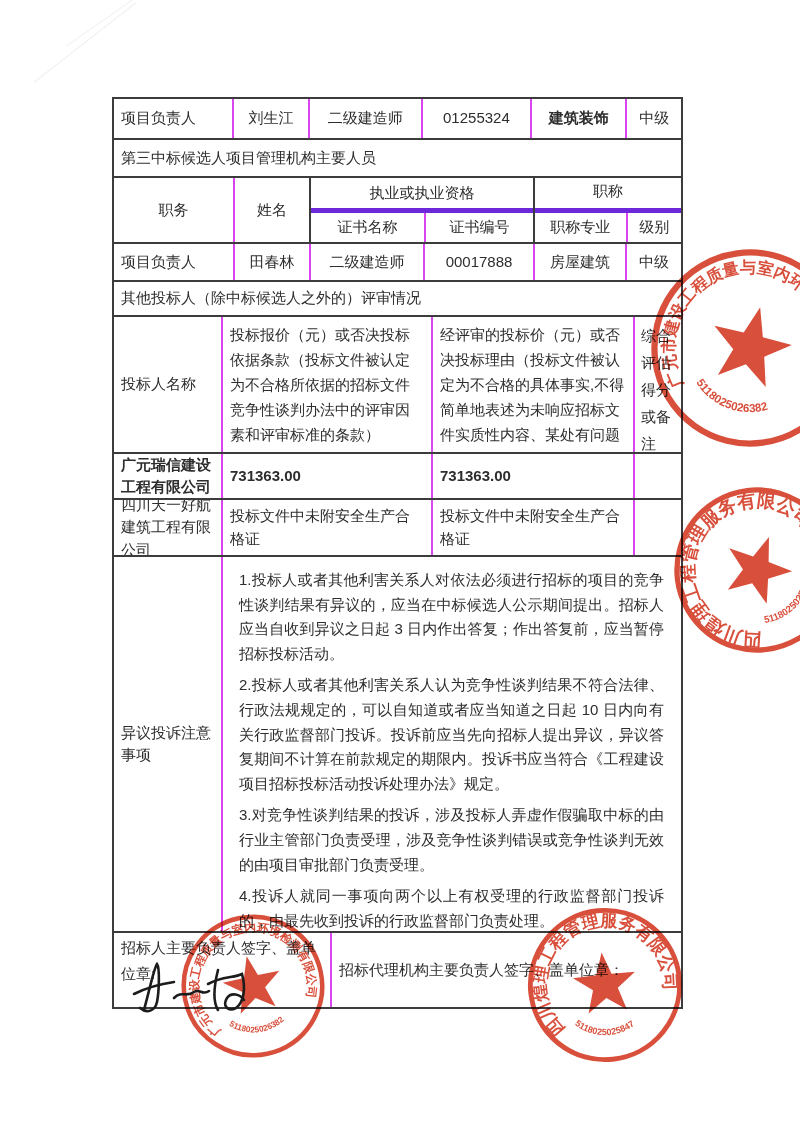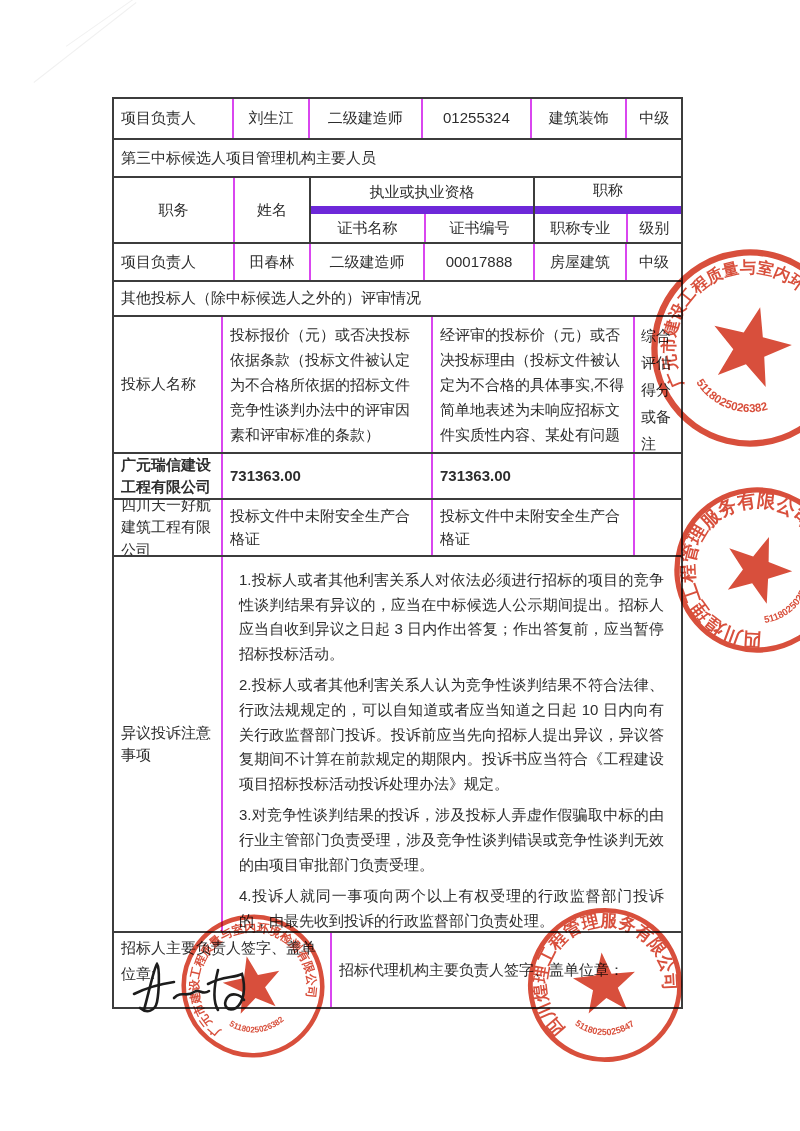--- a/index.html
+++ b/index.html
@@ -24,21 +24,21 @@
   .cell {
     box-sizing:border-box; border-left:2px solid #d946ef;
     padding:2px 7px; display:flex; align-items:center;
     overflow:hidden; line-height:1.5;
   }
   .cell:first-child { border-left:none; }
   .cell.center { justify-content:center; text-align:center; }
   .cell.top { align-items:flex-start; }
   .grp { display:flex; flex-direction:column; box-sizing:border-box; border-left:2px solid #3c3c3c; }
   .grp .sub { display:flex; flex:1; box-sizing:border-box; }
-  .grp .subrow-top { border-bottom:8px solid #6d28d9; }
+  .grp .subrow-top { border-bottom:5px solid #6d28d9; }
   .grp .sub .cell:first-child { border-left:none; }
   .wide-head { line-height:25px; padding-top:5px; }
   .notice-body { display:block; padding:4px 10px 0 9px; }
   .notice-body p { margin:7px; line-height:24.6px; text-align:justify; }
   .score-col { line-height:27px; padding:5px 6px; justify-content:center; text-align:left; align-items:flex-start; }
   .sig-label { line-height:26px; }
   .stamp { position:absolute; mix-blend-mode:multiply; opacity:0.92; }
   .sig-ink { position:absolute; left:130px; top:958px; z-index:5; }
 </style>
 </head>
@@ -49,21 +49,21 @@
   <div class="crease c1"></div>
   <div class="crease c2"></div>
 
   <div class="tbl">
 
     <div class="row" style="height:39px;">
       <div class="cell" style="width:119px;">项目负责人</div>
       <div class="cell center" style="width:76px;">刘生江</div>
       <div class="cell center" style="width:114px;">二级建造师</div>
       <div class="cell center" style="width:110px;">01255324</div>
-      <div class="cell center" style="width:96px;">建筑装饰</div>
+      <div class="cell center" style="width:96px;font-weight:bold;">建筑装饰</div>
       <div class="cell center" style="width:56px;">中级</div>
     </div>
 
     <div class="row" style="height:38px;">
       <div class="cell" style="width:567px;">第三中标候选人项目管理机构主要人员</div>
     </div>
 
     <div class="row" style="height:66px;">
       <div class="cell center" style="width:119px;">职务</div>
       <div class="cell center" style="width:76px;">姓名</div>

